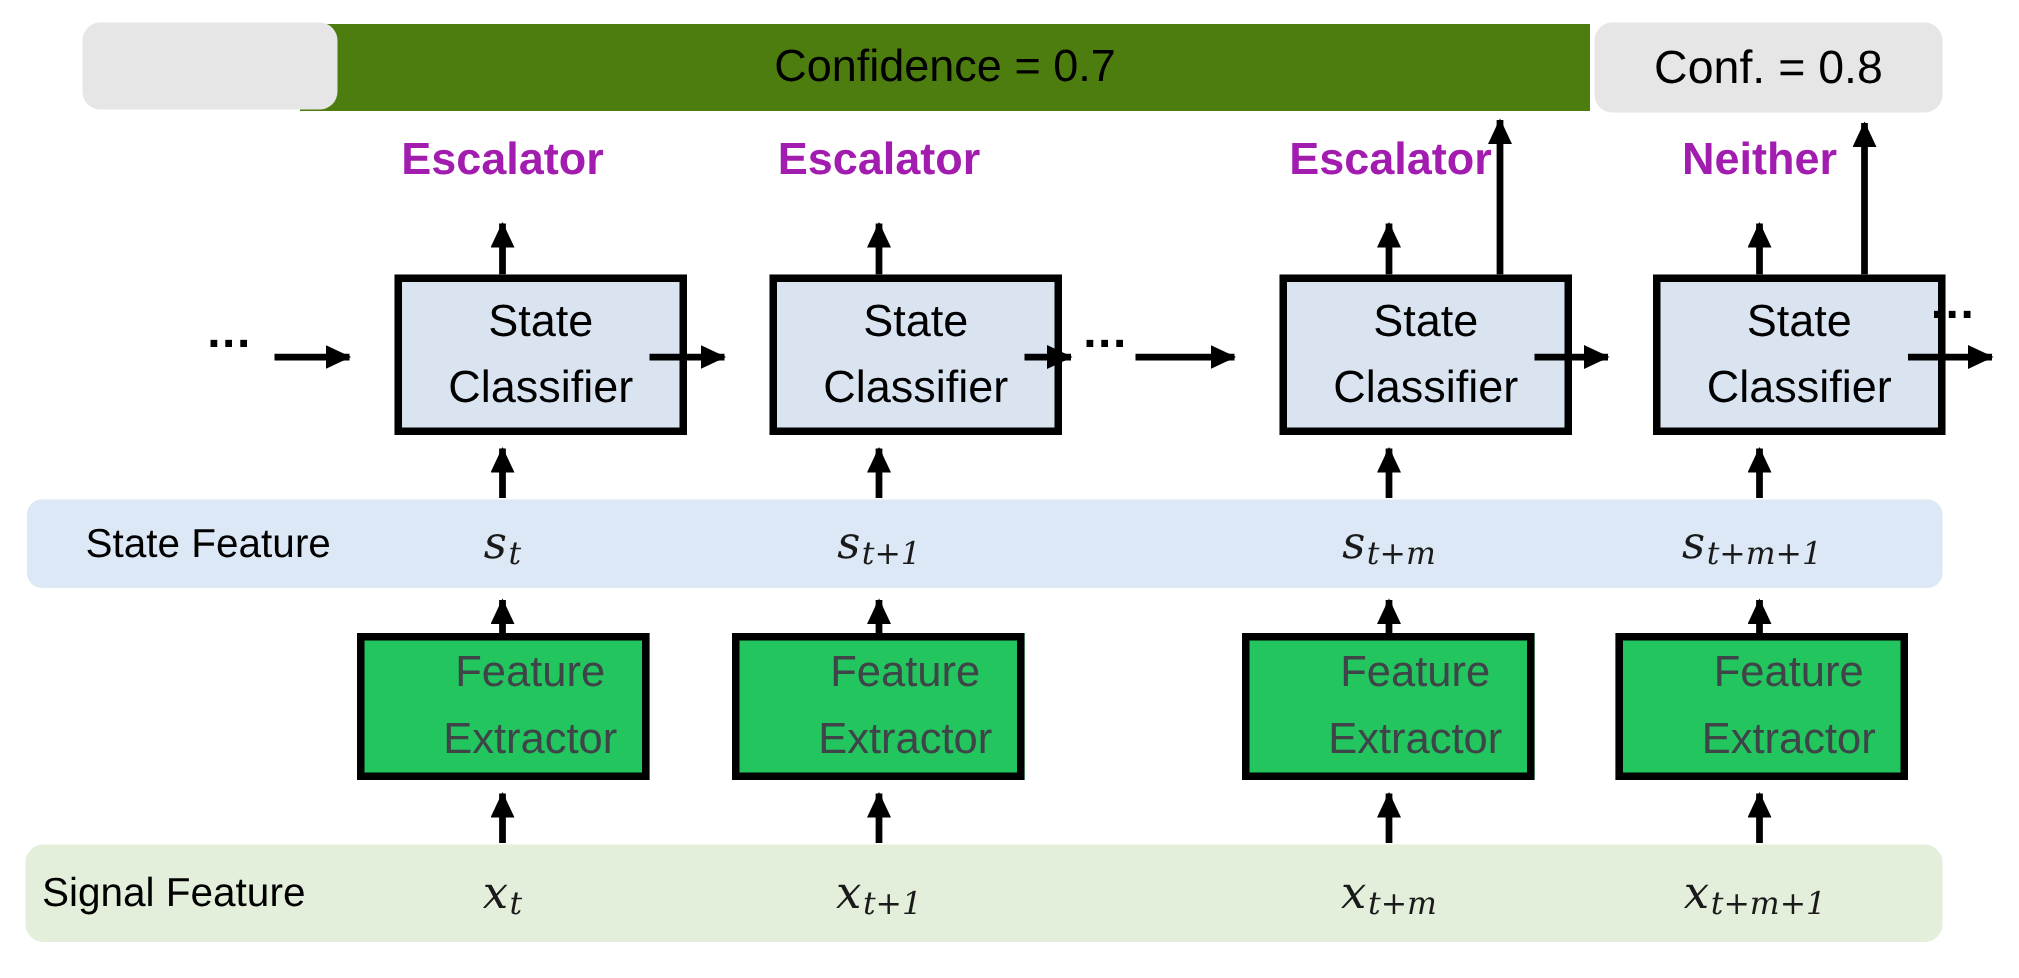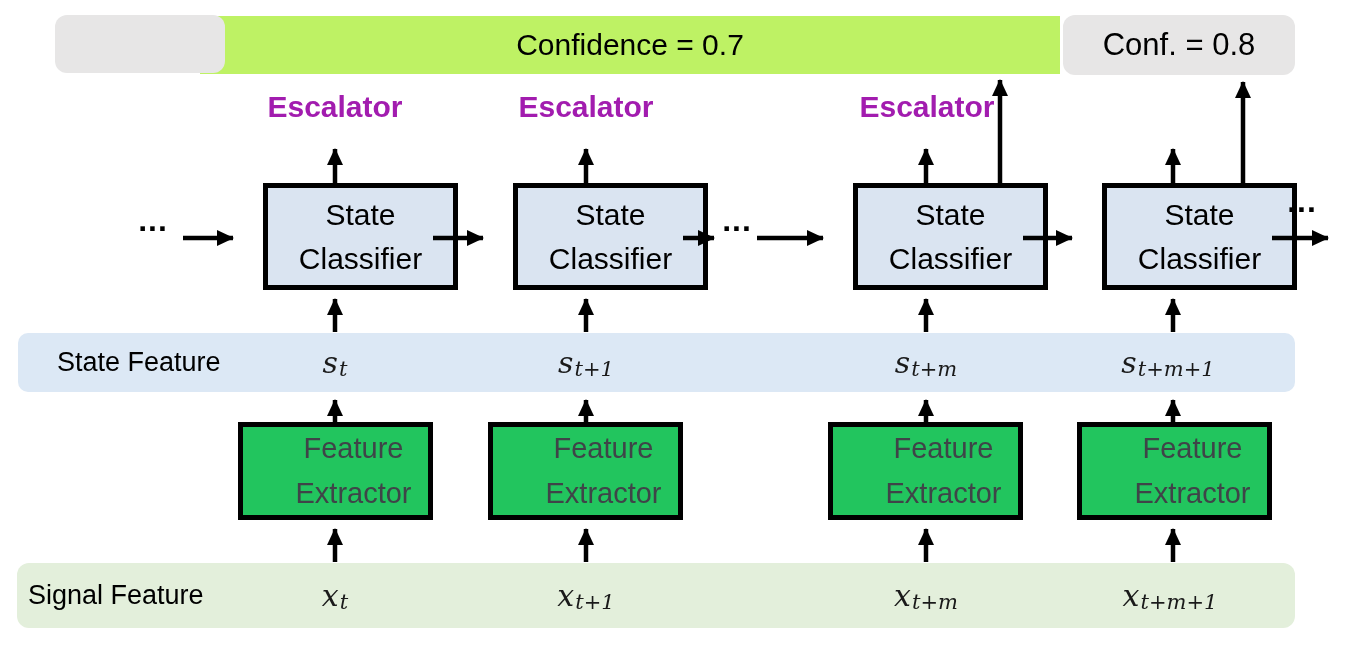--- a/index.html
+++ b/index.html
@@ -3,21 +3,21 @@
 <meta charset="utf-8">
 <style>
   html,body{margin:0;padding:0;background:#ffffff;}
   .stage{
     position:relative;width:1346px;height:652px;background:#ffffff;overflow:hidden;
     font-family:"Liberation Sans",sans-serif;color:#000;
   }
   .abs{position:absolute;}
   
   .badge-gray{background:#e7e6e6;border-radius:12px;display:flex;align-items:center;justify-content:center;}
-  .band-orange{background:#bef264;display:flex;align-items:center;justify-content:center;}
+  .band-orange{background:#4d7c0f;display:flex;align-items:center;justify-content:center;}
   .banner-text{font-size:30px;color:#000;}
   .conf-right-text{font-size:31px;color:#000;}
   
   .pred{width:260px;height:38px;display:flex;align-items:center;justify-content:center;
         font-size:30px;color:#a21caf;white-space:nowrap;font-weight:bold;}
   
   .clf{width:195px;height:107px;background:#dae4f1;border:5px solid #000;box-sizing:border-box;
        display:flex;flex-direction:column;align-items:center;justify-content:center;margin-left:25px;}
   .clf span{font-size:30px;line-height:44px;color:#000;}
   
@@ -45,20 +45,21 @@
     <span class="banner-text">Confidence = 0.7</span>
   </div>
   <div class="abs badge-gray" style="left:55px;top:15px;width:170px;height:58px;"></div>
   <div class="abs badge-gray" style="left:1063px;top:15px;width:232px;height:60px;">
     <span class="conf-right-text">Conf. = 0.8</span>
   </div>
 
   <div class="abs pred" style="left:205px;top:88px;">Escalator</div>
   <div class="abs pred" style="left:456px;top:88px;">Escalator</div>
   <div class="abs pred" style="left:797px;top:88px;">Escalator</div>
+  <div class="abs pred" style="left:1043px;top:88px;">Neither</div>
 
   <div class="abs clf" style="left:238px;top:183px;">
     <span>State</span>
     <span>Classifier</span>
   </div>
   <div class="abs clf" style="left:488px;top:183px;">
     <span>State</span>
     <span>Classifier</span>
   </div>
   <div class="abs clf" style="left:828px;top:183px;">

